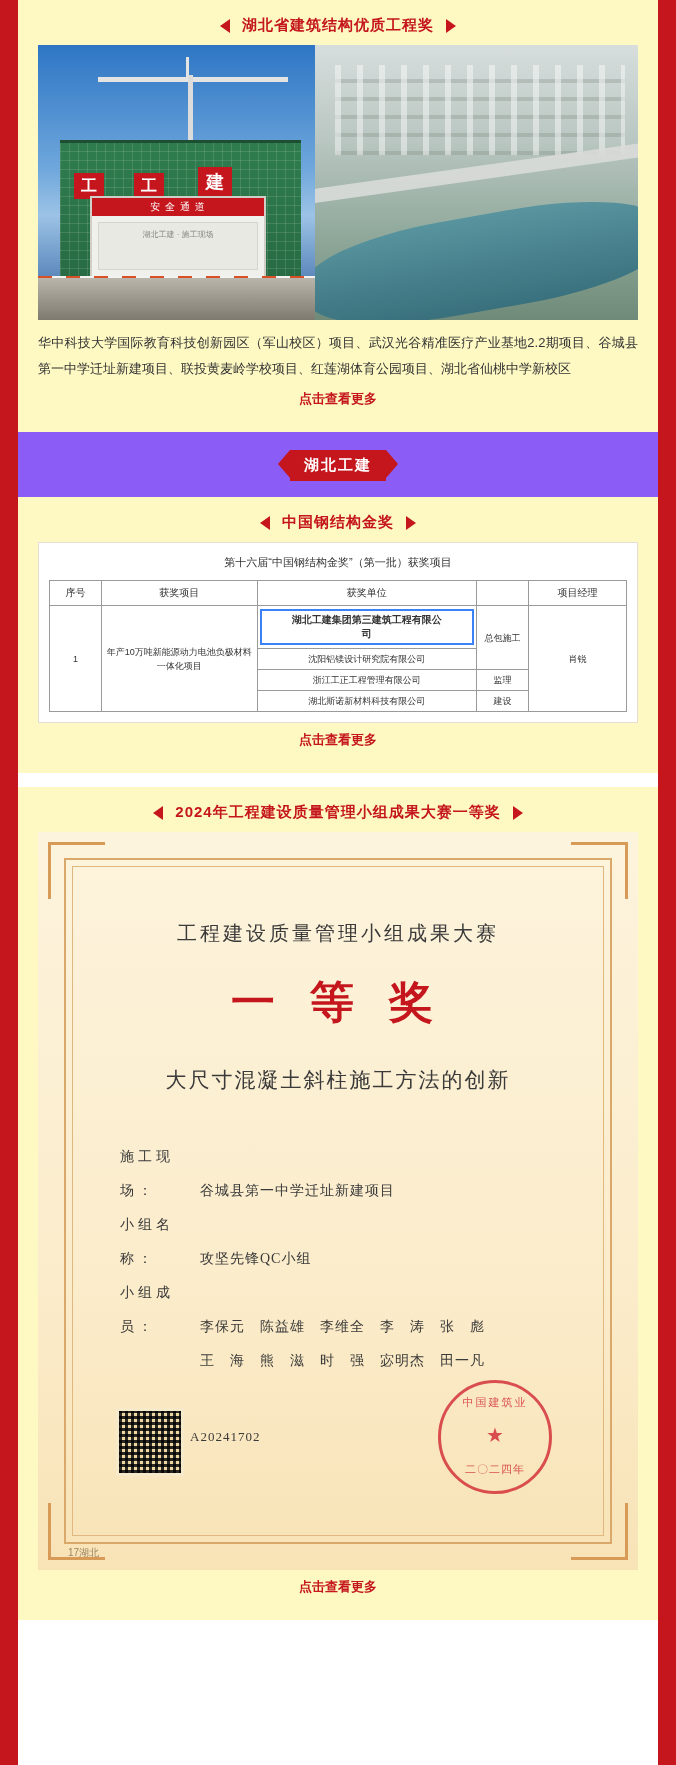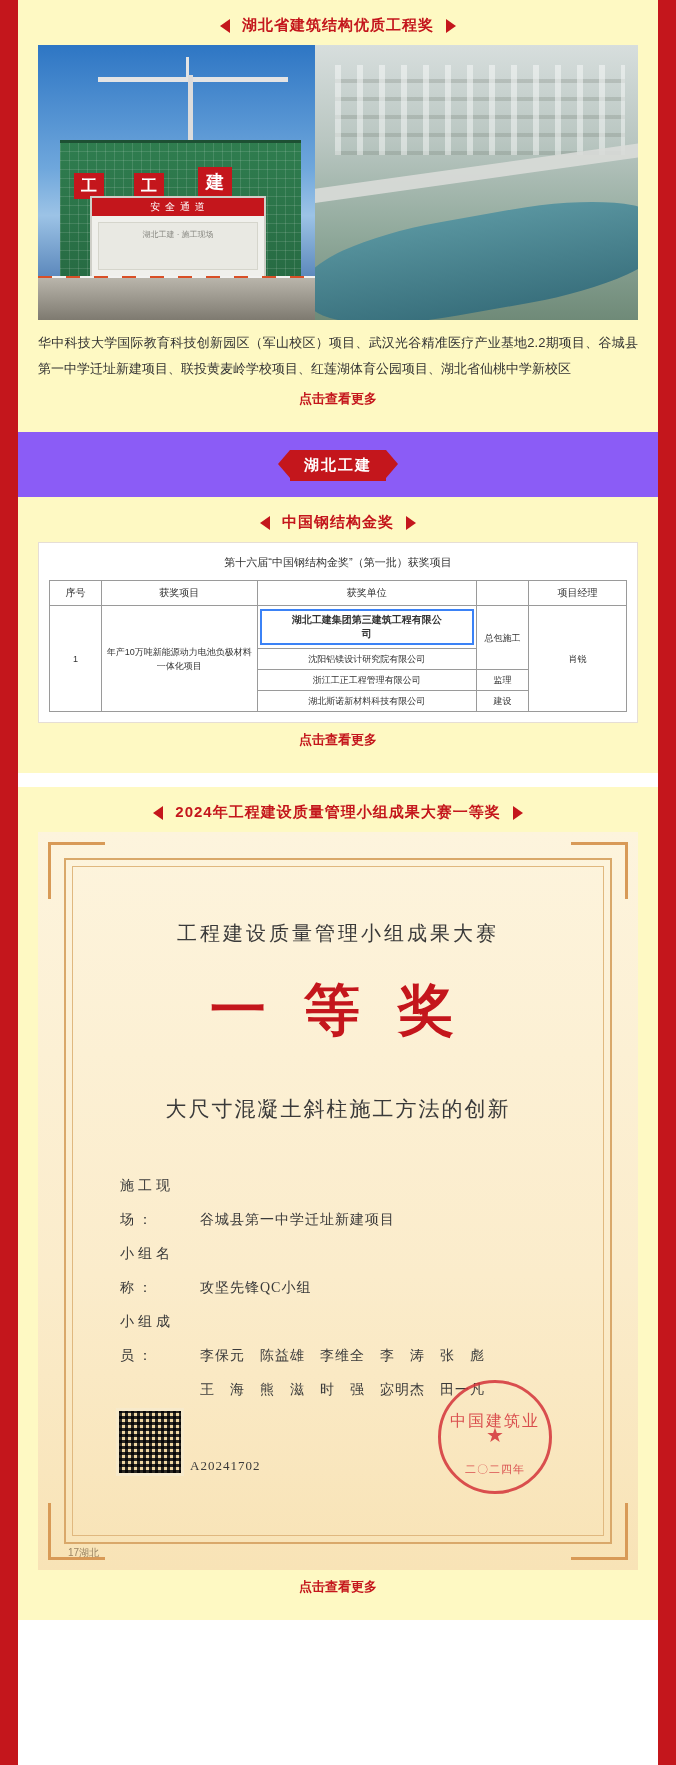--- a/index.html
+++ b/index.html
@@ -338,32 +338,32 @@
   }
   .cert-heading {
     font-family: "Liberation Serif", serif;
     font-size: 20px;
     color: #3a3a3a;
     letter-spacing: 3px;
     margin-top: 30px;
   }
   .cert-prize {
     font-family: "Liberation Serif", serif;
-    font-size: 56px;
+    font-size: 44px;
     color: #c4161c;
     font-weight: bold;
     letter-spacing: 12px;
     margin-top: 26px;
   }
   .cert-topic {
     font-family: "Liberation Serif", serif;
     font-size: 21px;
     color: #3a3a3a;
     letter-spacing: 2px;
-    margin-top: 46px;
+    margin-top: 34px;
   }
   .cert-rows {
     margin-top: 46px;
     text-align: left;
     padding-left: 30px;
     font-family: "Liberation Serif", serif;
     font-size: 14px;
     color: #3a3a3a;
     line-height: 34px;
     letter-spacing: 1px;
@@ -399,24 +399,23 @@
     height: 108px;
     border-radius: 50%;
     border: 3px solid #d4343a;
     color: #d4343a;
     opacity: .85;
   }
   .seal-txt-top {
     position: absolute;
     top: 12px; left: 0; right: 0;
     text-align: center;
-    font-size: 16px;
+    font-size: 11px;
     letter-spacing: 2px;
     font-family: Liberation Serif, serif;
-    margin-top: 16px;
   }
   .seal-txt-bottom {
     position: absolute;
     bottom: 14px; left: 0; right: 0;
     text-align: center;
     font-size: 11px;
     letter-spacing: 1px;
     font-family: "Liberation Serif", serif;
   }
   .seal-star {

